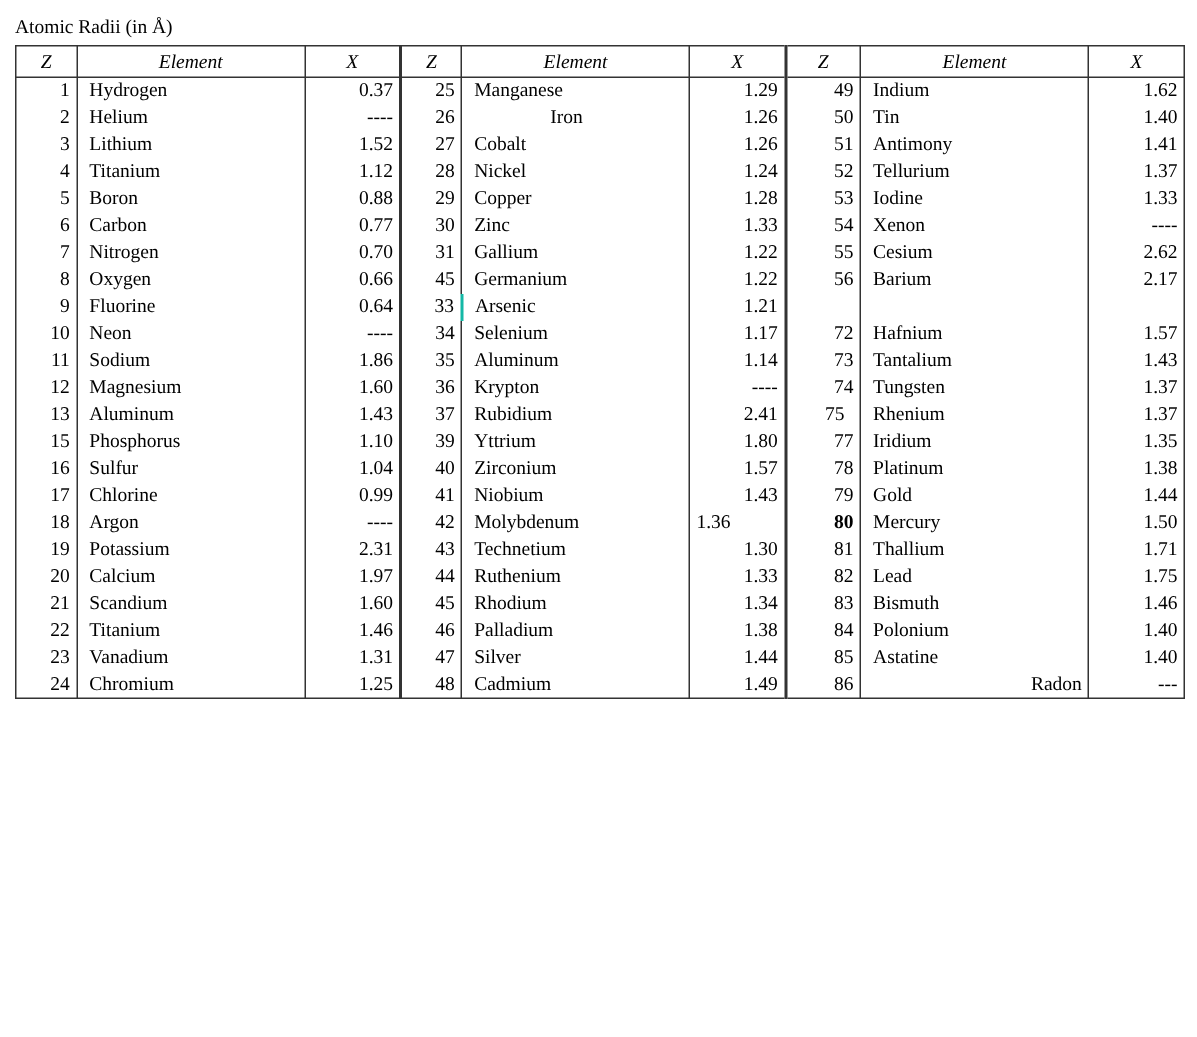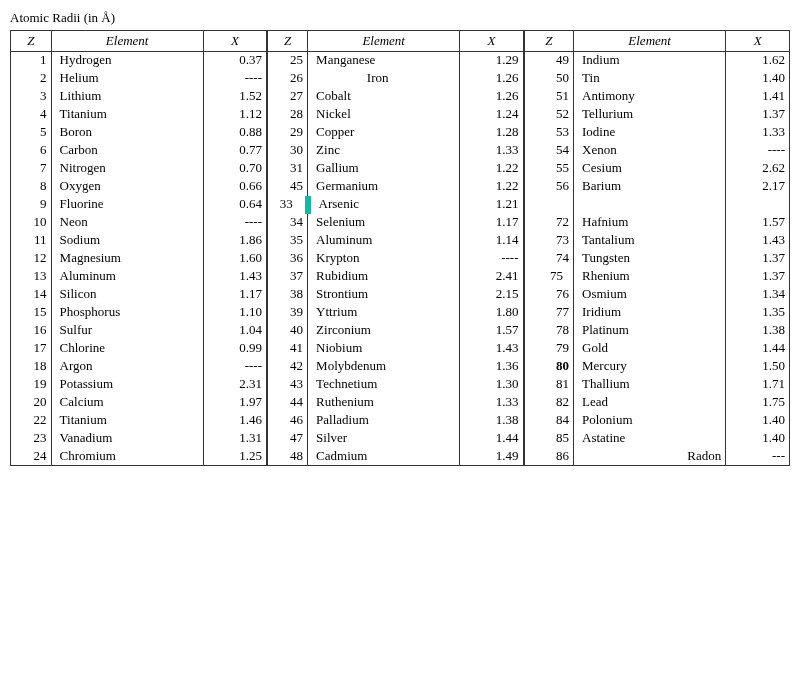--- a/index.html
+++ b/index.html
@@ -143,21 +143,21 @@
         <td style="text-align:left; width:105px; padding: 0 4px; border:none; border-right:1px solid #333; padding-left:8px;">Germanium</td>
         <td style="text-align:right; width:44px; padding: 0 4px; border:none; border-right:2px solid #333;">1.22</td>
         <td style="text-align:right; width:28px; padding: 0 4px; border:none; border-right:1px solid #333;">56</td>
         <td style="text-align:left; width:105px; padding: 0 4px; border:none; border-right:1px solid #333; padding-left:8px;">Barium</td>
         <td style="text-align:right; width:44px; padding: 0 4px; border:none; border-right:1px solid #333;">2.17</td>
       </tr>
       <tr style="height: 18px;">
         <td style="text-align:right; width:28px; padding: 0 4px; border-top:none; border-bottom:none; border-left:1px solid #333; border-right:1px solid #333;">9</td>
         <td style="text-align:left; width:105px; padding: 0 4px; border:none; border-right:1px solid #333; padding-left:8px;">Fluorine</td>
         <td style="text-align:right; width:44px; padding: 0 4px; border:none; border-right:2px solid #333;">0.64</td>
-        <td style="text-align:center; width:28px; padding: 0 4px; border:none; border-right:6px solid #14b8a6;margin-top:17px;">33</td>
+        <td style="text-align:right; width:28px; padding: 0 4px; border:none; border-right:2px solid #14b8a6;margin-top:17px;">33</td>
         <td style="text-align:left; width:105px; padding: 0 4px; border:none; border-right:1px solid #333; padding-left:8px;">Arsenic</td>
         <td style="text-align:right; width:44px; padding: 0 4px; border:none; border-right:2px solid #333;">1.21</td>
         <td style="text-align:right; width:28px; padding: 0 4px; border:none; border-right:1px solid #333;"></td>
         <td style="text-align:left; width:105px; padding: 0 4px; border:none; border-right:1px solid #333; padding-left:8px;"></td>
         <td style="text-align:right; width:44px; padding: 0 4px; border:none; border-right:1px solid #333;"></td>
       </tr>
       <tr style="height: 18px;">
         <td style="text-align:right; width:28px; padding: 0 4px; border-top:none; border-bottom:none; border-left:1px solid #333; border-right:1px solid #333;">10</td>
         <td style="text-align:left; width:105px; padding: 0 4px; border:none; border-right:1px solid #333; padding-left:8px;">Neon</td>
         <td style="text-align:right; width:44px; padding: 0 4px; border:none; border-right:2px solid #333;">----</td>
@@ -195,31 +195,20 @@
         <td style="text-align:left; width:105px; padding: 0 4px; border:none; border-right:1px solid #333; padding-left:8px;">Aluminum</td>
         <td style="text-align:right; width:44px; padding: 0 4px; border:none; border-right:2px solid #333;">1.43</td>
         <td style="text-align:right; width:28px; padding: 0 4px; border:none; border-right:1px solid #333;">37</td>
         <td style="text-align:left; width:105px; padding: 0 4px; border:none; border-right:1px solid #333; padding-left:8px;">Rubidium</td>
         <td style="text-align:right; width:44px; padding: 0 4px; border:none; border-right:2px solid #333;">2.41</td>
         <td style="text-align:right; width:28px; padding: 0 10px; border:none; border-right:1px solid #333;">75</td>
         <td style="text-align:left; width:105px; padding: 0 4px; border:none; border-right:1px solid #333; padding-left:8px;">Rhenium</td>
         <td style="text-align:right; width:44px; padding: 0 4px; border:none; border-right:1px solid #333;">1.37</td>
       </tr>
       <tr style="height: 18px;">
-        <td style="text-align:right; width:28px; padding: 0 4px; border-top:none; border-bottom:none; border-left:1px solid #333; border-right:1px solid #333;">14</td>
-        <td style="text-align:left; width:105px; padding: 0 4px; border:none; border-right:1px solid #333; padding-left:8px;">Silicon</td>
-        <td style="text-align:right; width:44px; padding: 0 4px; border:none; border-right:2px solid #333;">1.17</td>
-        <td style="text-align:right; width:28px; padding: 0 4px; border:none; border-right:1px solid #333;">38</td>
-        <td style="text-align:left; width:105px; padding: 0 4px; border:none; border-right:1px solid #333; padding-left:8px;">Strontium</td>
-        <td style="text-align:right; width:44px; padding: 0 4px; border:none; border-right:2px solid #333;">2.15</td>
-        <td style="text-align:right; width:28px; padding: 0 4px; border:none; border-right:1px solid #333;">76</td>
-        <td style="text-align:left; width:105px; padding: 0 4px; border:none; border-right:1px solid #333; padding-left:8px;">Osmium</td>
-        <td style="text-align:right; width:44px; padding: 0 4px; border:none; border-right:1px solid #333;">1.34</td>
-      </tr>
-      <tr style="height: 18px;">
         <td style="text-align:right; width:28px; padding: 0 4px; border-top:none; border-bottom:none; border-left:1px solid #333; border-right:1px solid #333;">15</td>
         <td style="text-align:left; width:105px; padding: 0 4px; border:none; border-right:1px solid #333; padding-left:8px;">Phosphorus</td>
         <td style="text-align:right; width:44px; padding: 0 4px; border:none; border-right:2px solid #333;">1.10</td>
         <td style="text-align:right; width:28px; padding: 0 4px; border:none; border-right:1px solid #333;">39</td>
         <td style="text-align:left; width:105px; padding: 0 4px; border:none; border-right:1px solid #333; padding-left:8px;">Yttrium</td>
         <td style="text-align:right; width:44px; padding: 0 4px; border:none; border-right:2px solid #333;">1.80</td>
         <td style="text-align:right; width:28px; padding: 0 4px; border:none; border-right:1px solid #333;">77</td>
         <td style="text-align:left; width:105px; padding: 0 4px; border:none; border-right:1px solid #333; padding-left:8px;">Iridium</td>
         <td style="text-align:right; width:44px; padding: 0 4px; border:none; border-right:1px solid #333;">1.35</td>
       </tr>
@@ -244,21 +233,21 @@
         <td style="text-align:right; width:28px; padding: 0 4px; border:none; border-right:1px solid #333;">79</td>
         <td style="text-align:left; width:105px; padding: 0 4px; border:none; border-right:1px solid #333; padding-left:8px;">Gold</td>
         <td style="text-align:right; width:44px; padding: 0 4px; border:none; border-right:1px solid #333;">1.44</td>
       </tr>
       <tr style="height: 18px;">
         <td style="text-align:right; width:28px; padding: 0 4px; border-top:none; border-bottom:none; border-left:1px solid #333; border-right:1px solid #333;">18</td>
         <td style="text-align:left; width:105px; padding: 0 4px; border:none; border-right:1px solid #333; padding-left:8px;">Argon</td>
         <td style="text-align:right; width:44px; padding: 0 4px; border:none; border-right:2px solid #333;">----</td>
         <td style="text-align:right; width:28px; padding: 0 4px; border:none; border-right:1px solid #333;">42</td>
         <td style="text-align:left; width:105px; padding: 0 4px; border:none; border-right:1px solid #333; padding-left:8px;">Molybdenum</td>
-        <td style="text-align:right; width:44px; padding: 0 4px; border:none; border-right:2px solid #333;">1.36</td>
+        <td style="text-align:left; width:44px; padding: 0 4px; border:none; border-right:2px solid #333;">1.36</td>
         <td style="text-align:right; width:28px; padding: 0 4px; border:none; border-right:1px solid #333;font-weight:bold;">80</td>
         <td style="text-align:left; width:105px; padding: 0 4px; border:none; border-right:1px solid #333; padding-left:8px;">Mercury</td>
         <td style="text-align:right; width:44px; padding: 0 4px; border:none; border-right:1px solid #333;">1.50</td>
       </tr>
       <tr style="height: 18px;">
         <td style="text-align:right; width:28px; padding: 0 4px; border-top:none; border-bottom:none; border-left:1px solid #333; border-right:1px solid #333;">19</td>
         <td style="text-align:left; width:105px; padding: 0 4px; border:none; border-right:1px solid #333; padding-left:8px;">Potassium</td>
         <td style="text-align:right; width:44px; padding: 0 4px; border:none; border-right:2px solid #333;">2.31</td>
         <td style="text-align:right; width:28px; padding: 0 4px; border:none; border-right:1px solid #333;">43</td>
         <td style="text-align:left; width:105px; padding: 0 4px; border:none; border-right:1px solid #333; padding-left:8px;">Technetium</td>
@@ -272,20 +261,31 @@
         <td style="text-align:left; width:105px; padding: 0 4px; border:none; border-right:1px solid #333; padding-left:8px;">Calcium</td>
         <td style="text-align:right; width:44px; padding: 0 4px; border:none; border-right:2px solid #333;">1.97</td>
         <td style="text-align:right; width:28px; padding: 0 4px; border:none; border-right:1px solid #333;">44</td>
         <td style="text-align:left; width:105px; padding: 0 4px; border:none; border-right:1px solid #333; padding-left:8px;">Ruthenium</td>
         <td style="text-align:right; width:44px; padding: 0 4px; border:none; border-right:2px solid #333;">1.33</td>
         <td style="text-align:right; width:28px; padding: 0 4px; border:none; border-right:1px solid #333;">82</td>
         <td style="text-align:left; width:105px; padding: 0 4px; border:none; border-right:1px solid #333; padding-left:8px;">Lead</td>
         <td style="text-align:right; width:44px; padding: 0 4px; border:none; border-right:1px solid #333;">1.75</td>
       </tr>
       <tr style="height: 18px;">
+        <td style="text-align:right; width:28px; padding: 0 4px; border-top:none; border-bottom:none; border-left:1px solid #333; border-right:1px solid #333;">21</td>
+        <td style="text-align:left; width:105px; padding: 0 4px; border:none; border-right:1px solid #333; padding-left:8px;">Scandium</td>
+        <td style="text-align:right; width:44px; padding: 0 4px; border:none; border-right:2px solid #333;">1.60</td>
+        <td style="text-align:right; width:28px; padding: 0 4px; border:none; border-right:1px solid #333;">45</td>
+        <td style="text-align:left; width:105px; padding: 0 4px; border:none; border-right:1px solid #333; padding-left:8px;">Rhodium</td>
+        <td style="text-align:right; width:44px; padding: 0 4px; border:none; border-right:2px solid #333;">1.34</td>
+        <td style="text-align:right; width:28px; padding: 0 4px; border:none; border-right:1px solid #333;">83</td>
+        <td style="text-align:left; width:105px; padding: 0 4px; border:none; border-right:1px solid #333; padding-left:8px;">Bismuth</td>
+        <td style="text-align:right; width:44px; padding: 0 4px; border:none; border-right:1px solid #333;">1.46</td>
+      </tr>
+      <tr style="height: 18px;">
         <td style="text-align:right; width:28px; padding: 0 4px; border-top:none; border-bottom:none; border-left:1px solid #333; border-right:1px solid #333;">22</td>
         <td style="text-align:left; width:105px; padding: 0 4px; border:none; border-right:1px solid #333; padding-left:8px;">Titanium</td>
         <td style="text-align:right; width:44px; padding: 0 4px; border:none; border-right:2px solid #333;">1.46</td>
         <td style="text-align:right; width:28px; padding: 0 4px; border:none; border-right:1px solid #333;">46</td>
         <td style="text-align:left; width:105px; padding: 0 4px; border:none; border-right:1px solid #333; padding-left:8px;">Palladium</td>
         <td style="text-align:right; width:44px; padding: 0 4px; border:none; border-right:2px solid #333;">1.38</td>
         <td style="text-align:right; width:28px; padding: 0 4px; border:none; border-right:1px solid #333;">84</td>
         <td style="text-align:left; width:105px; padding: 0 4px; border:none; border-right:1px solid #333; padding-left:8px;">Polonium</td>
         <td style="text-align:right; width:44px; padding: 0 4px; border:none; border-right:1px solid #333;">1.40</td>
       </tr>

